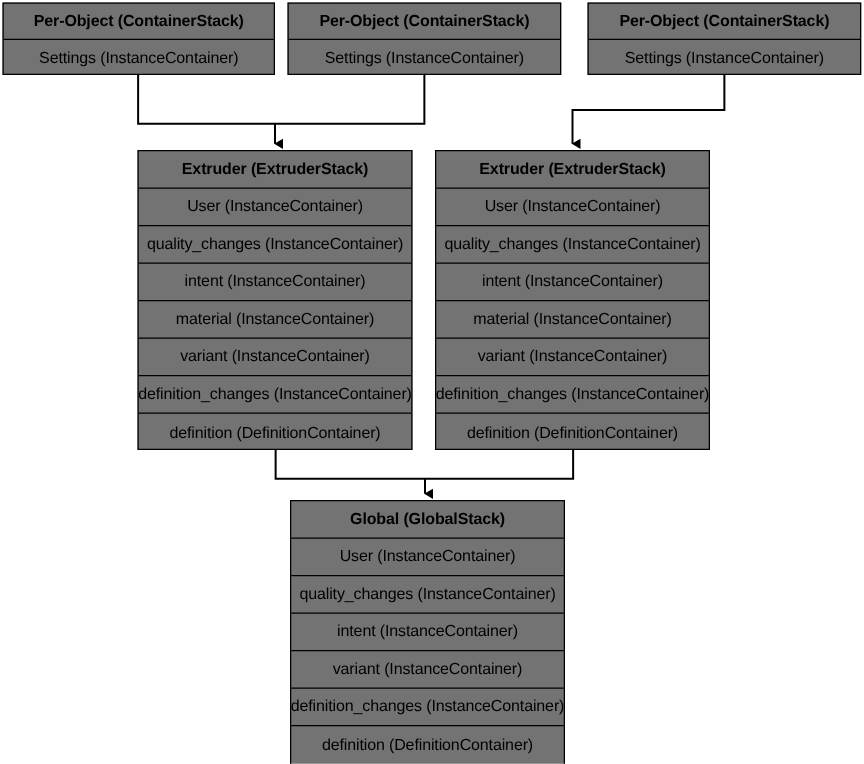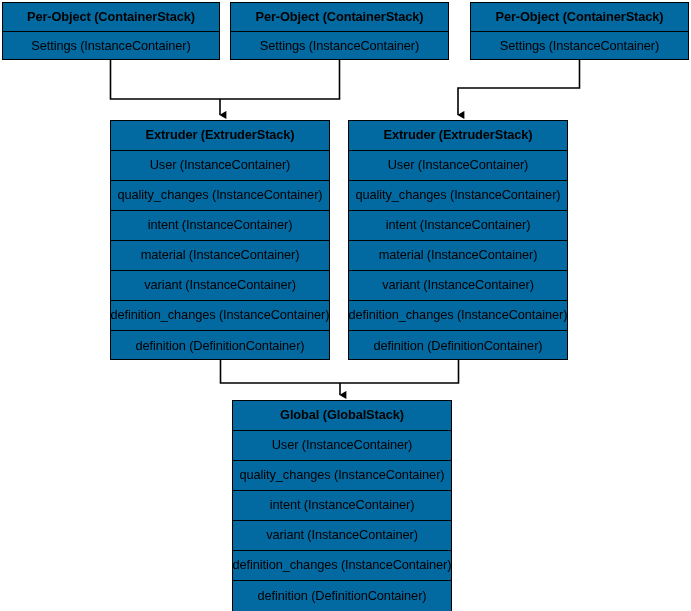--- a/index.html
+++ b/index.html
@@ -26,21 +26,21 @@
     left: 0; top: 0;
     width: 691px;
     height: 611px;
     pointer-events: none;
     z-index: 1;
   }
   .node {
     position: absolute;
     box-sizing: border-box;
     border: 1.6px solid #000000;
-    background: #0369a1;
+    background: #737373;
     z-index: 2;
   }
   .row {
     box-sizing: border-box;
     width: 100%;
     display: flex;
     align-items: center;
     justify-content: center;
     text-align: center;
     font-size: 12.8px;

